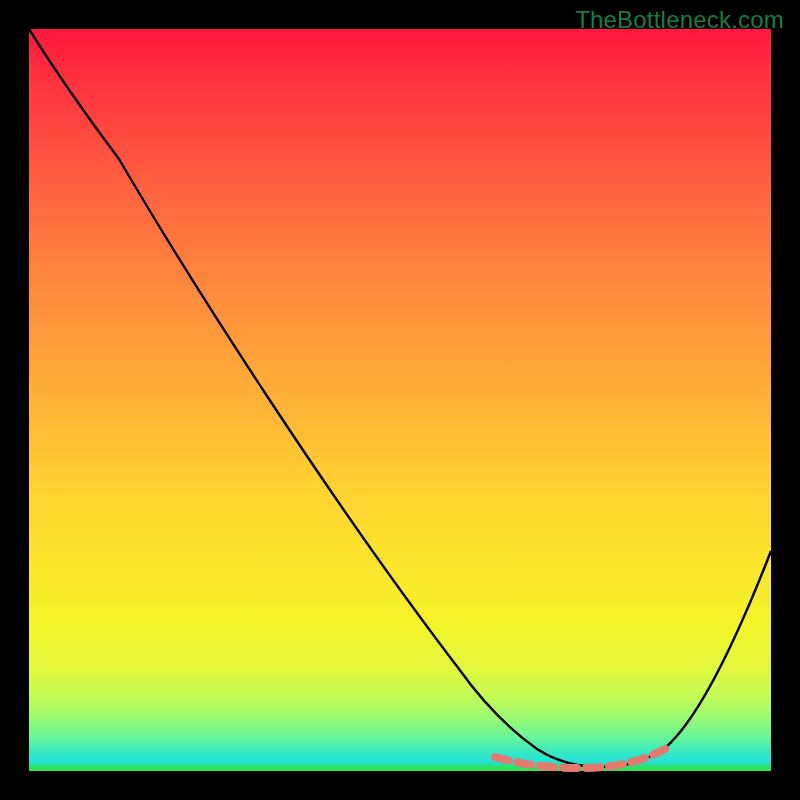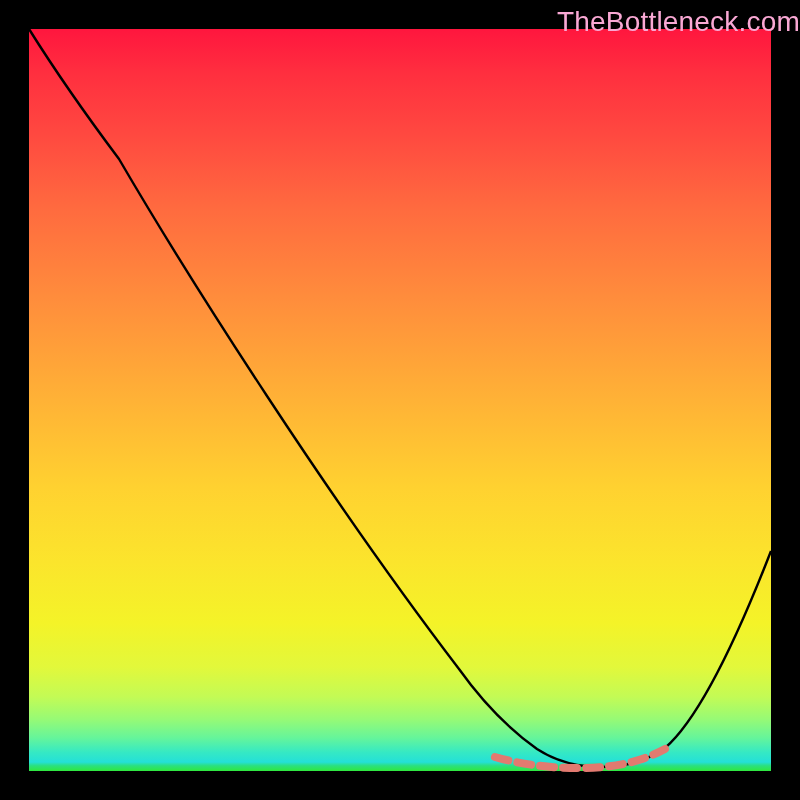--- a/index.html
+++ b/index.html
@@ -7,23 +7,23 @@
     width: 800px;
     height: 800px;
     background: #000;
     position: relative;
     font-family: Arial, Helvetica, sans-serif;
     overflow: hidden;
   }
   .watermark {
     position: absolute;
     top: 6px;
-    right: 0;
-    color: #f9a8d4;
-    font-size: 28px;
+    right: 16px;
+    color: #15803d;
+    font-size: 24px;
     font-weight: 400;
     letter-spacing: 0.2px;
     z-index: 10;
   }
   .plot {
     position: absolute;
     left: 29px;
     top: 29px;
     width: 742px;
     height: 742px;

